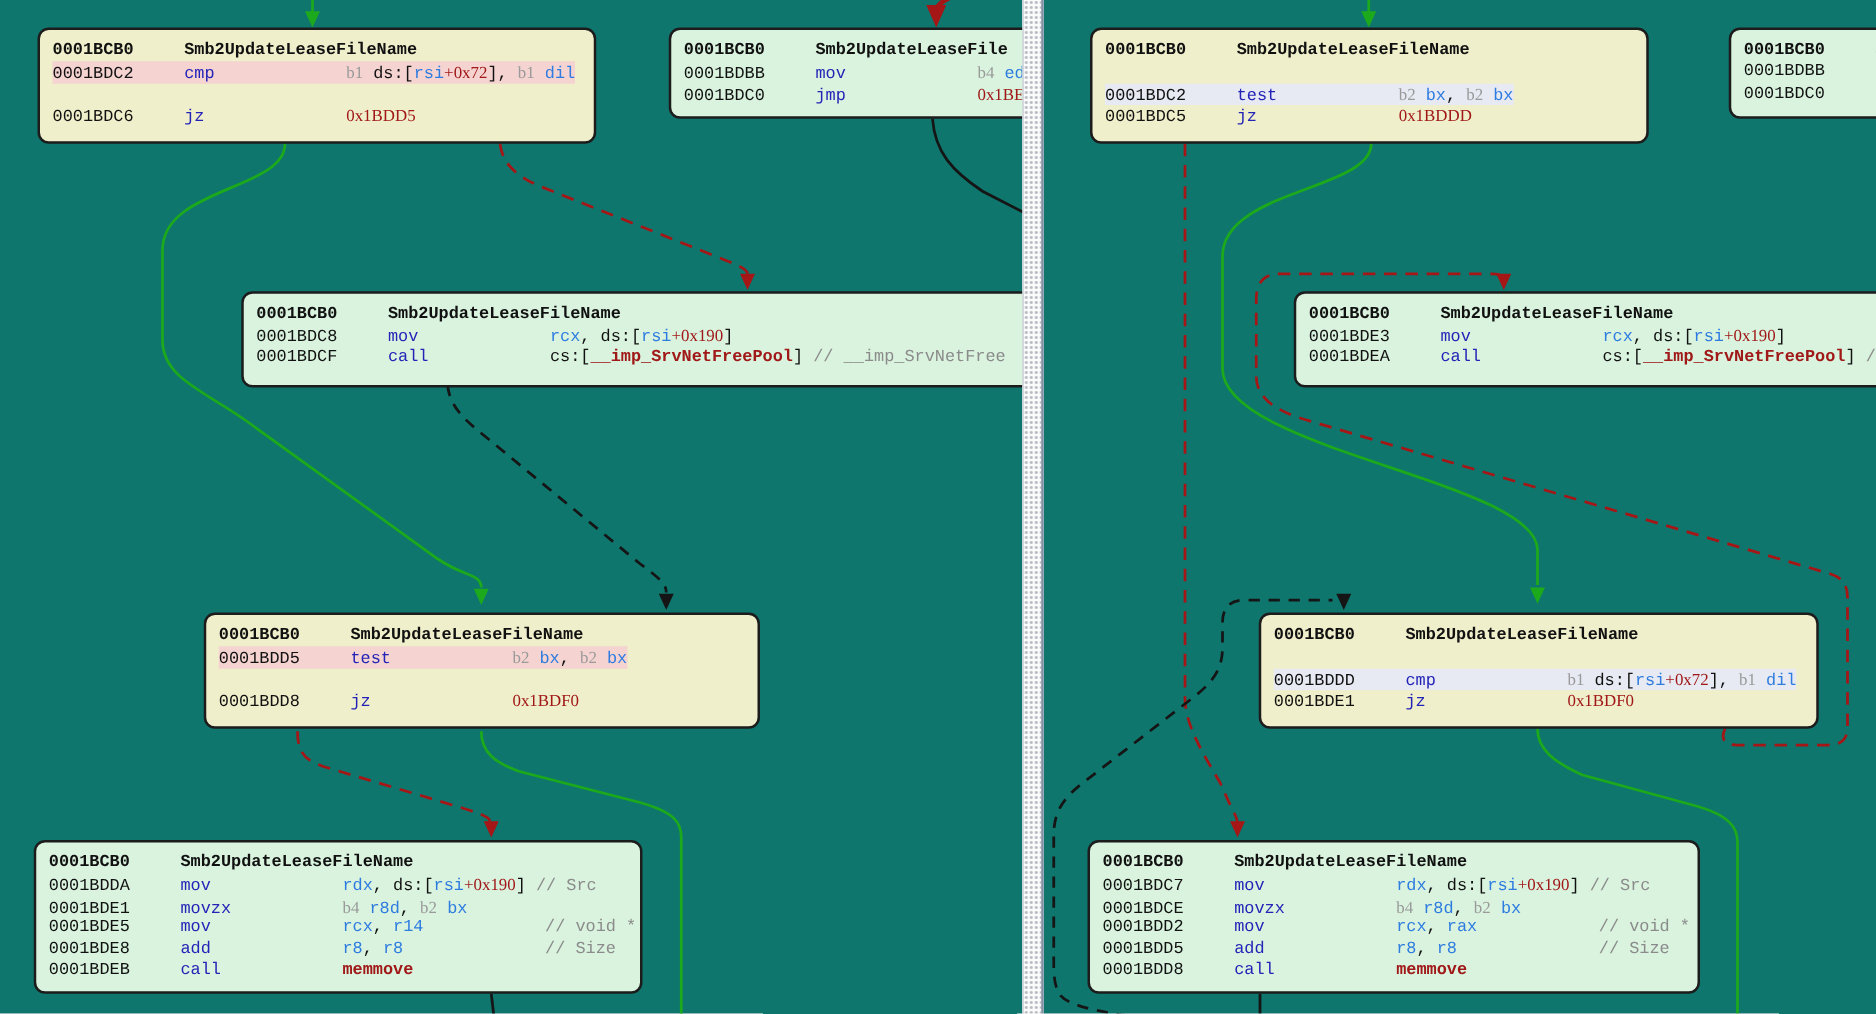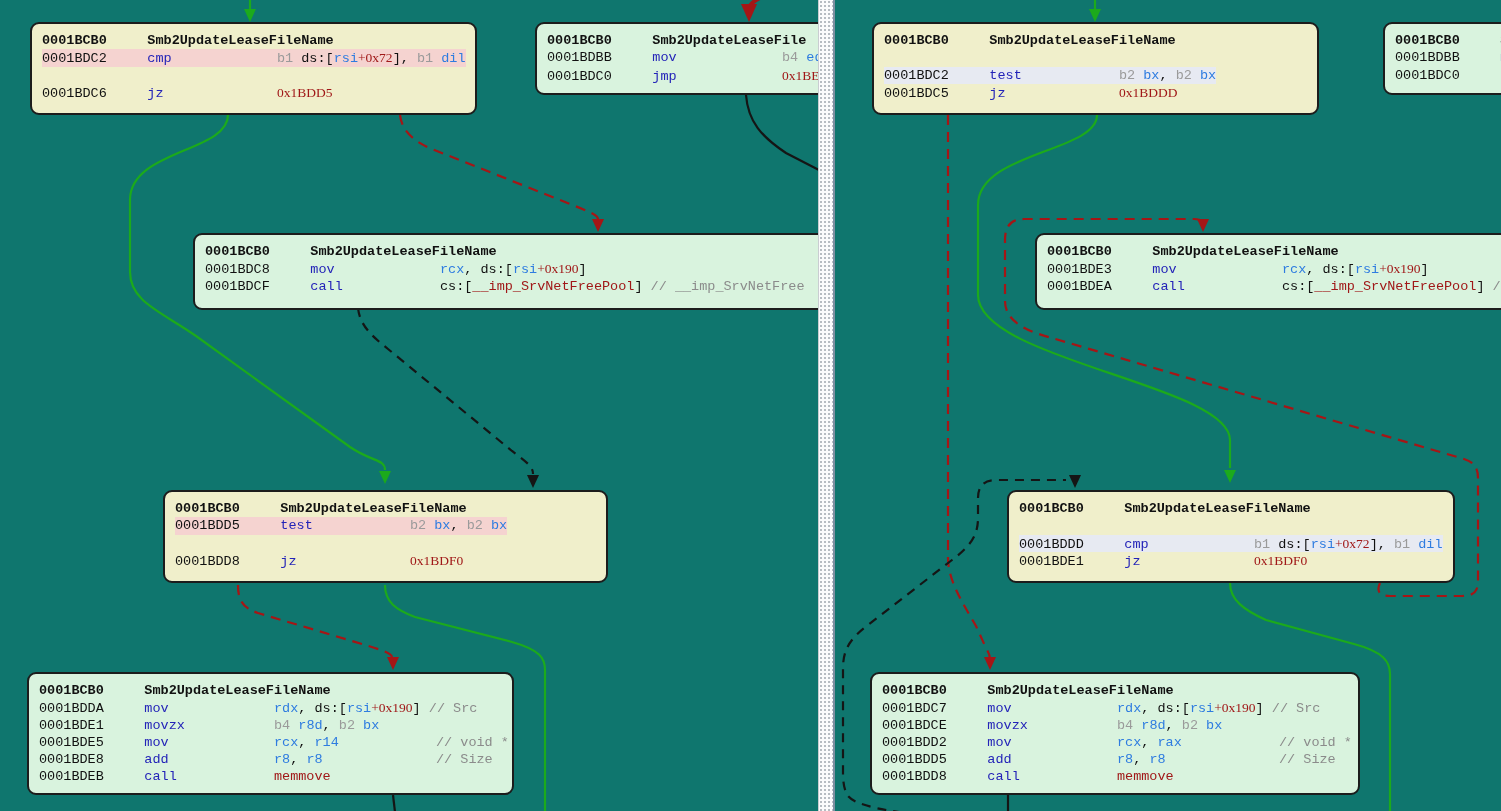--- a/index.html
+++ b/index.html
@@ -14,24 +14,24 @@
         font-size:13.5px;line-height:17.3px;color:#111;}
   .node.yellow{background:#f0efcb;}
   .node.green{background:#d9f3de;}
   .line{display:block;height:17.3px;}
   .line-in{display:inline-block;height:17.3px;}
   .hl-pink .line-in{background:#f5d3d0;}
   .hl-gray .line-in{background:#e7eaf2;}
   .sg-h{font-weight:bold;color:#111;}
   .sg-a{color:#111;}
   .sg-m{color:#2323b8;}
-  .sg-s{color:#9a9a9a;}
+  .sg-s{color:#9a9a9a;font-family:Liberation Serif, serif;}
   .sg-r{color:#2e7ce0;}
   .sg-n{color:#a01818;font-family:Liberation Serif, serif;}
-  .sg-y{color:#a01818;}
+  .sg-y{color:#a01818;font-weight:bold;}
   .sg-c{color:#8b8b8b;}
   .sg-p{color:#111;}
   #divider{position:absolute;top:0;left:818px;width:17px;height:811px;z-index:3;
            background-color:#fbfbfc;
            background-image:radial-gradient(#b7bcc2 1px, transparent 1.3px);
            background-size:4px 4px;
            border-left:1px solid #c9cdd1;border-right:2px solid #7e90a1;box-sizing:border-box;}
 </style>
 </head>
 <body>

